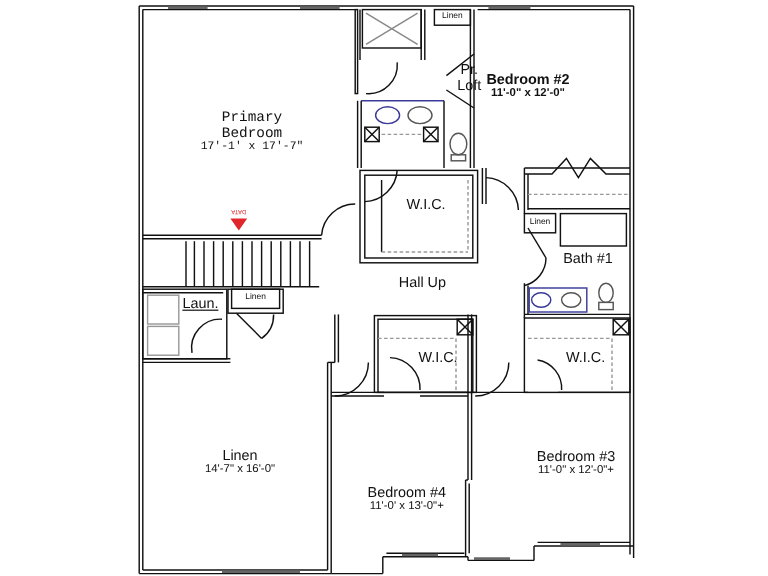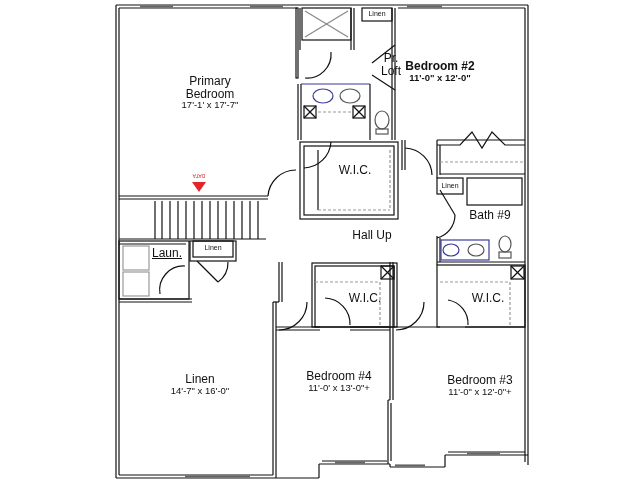--- a/index.html
+++ b/index.html
@@ -185,60 +185,60 @@
 
     <line x1="279" y1="262" x2="279" y2="302"></line>
     <line x1="282" y1="262" x2="282" y2="302"></line>
   </g>
 
   <polygon points="192,182 206,182 199,192" fill="#e0262b"></polygon>
 </svg>
 
 <div class="lbl" style="left:199px;top:173px;font-size:5px;color:#e0262b;transform:translateX(-50%) rotate(180deg);">DATA</div>
 
-<div class="lbl" style="left:210px;top:75px;">
+<div class="lbl" style="left:210px;top:92px;font-family:Liberation Mono, monospace;">
   <div class="name">Primary</div>
   <div class="name">Bedroom</div>
   <div class="dim">17'-1' x 17'-7"</div>
 </div>
 
 <div class="lbl" style="left:347px;top:52px;margin-left:44px;">
   <div class="name">Pr.</div>
   <div class="name">Loft</div>
 </div>
 
 <div class="lbl small" style="left:377px;top:10px;">Linen</div>
 
 <div class="lbl" style="left:440px;top:60px;font-weight:bold;">
   <div class="name">Bedroom #2</div>
   <div class="dim">11'-0" x 12'-0"</div>
 </div>
 
 <div class="lbl name" style="left:355px;top:164px;">W.I.C.</div>
 
-<div class="lbl name" style="left:372px;top:229px;">Hall Up</div>
+<div class="lbl name" style="left:352px;top:229px;">Hall Up</div>
 
 <div class="lbl small" style="left:450px;top:182px;">Linen</div>
 
-<div class="lbl name" style="left:490px;top:209px;">Bath #9</div>
+<div class="lbl name" style="left:490px;top:209px;">Bath #1</div>
 
 <div class="lbl name" style="left:167px;top:247px;text-decoration:underline;">Laun.</div>
 
 <div class="lbl small" style="left:213px;top:244px;">Linen</div>
 
 <div class="lbl name" style="left:365px;top:292px;">W.I.C.</div>
 
 <div class="lbl name" style="left:488px;top:292px;">W.I.C.</div>
 
 <div class="lbl" style="left:200px;top:373px;">
   <div class="name">Linen</div>
   <div class="dim">14'-7" x 16'-0"</div>
 </div>
 
-<div class="lbl" style="left:339px;top:370px;text-align:center;">
+<div class="lbl" style="left:339px;top:404px;text-align:center;">
   <div class="name">Bedroom #4</div>
   <div class="dim">11'-0' x 13'-0"+</div>
 </div>
 
 <div class="lbl" style="left:480px;top:374px;">
   <div class="name">Bedroom #3</div>
   <div class="dim">11'-0" x 12'-0"+</div>
 </div>
 
 </body></html>

